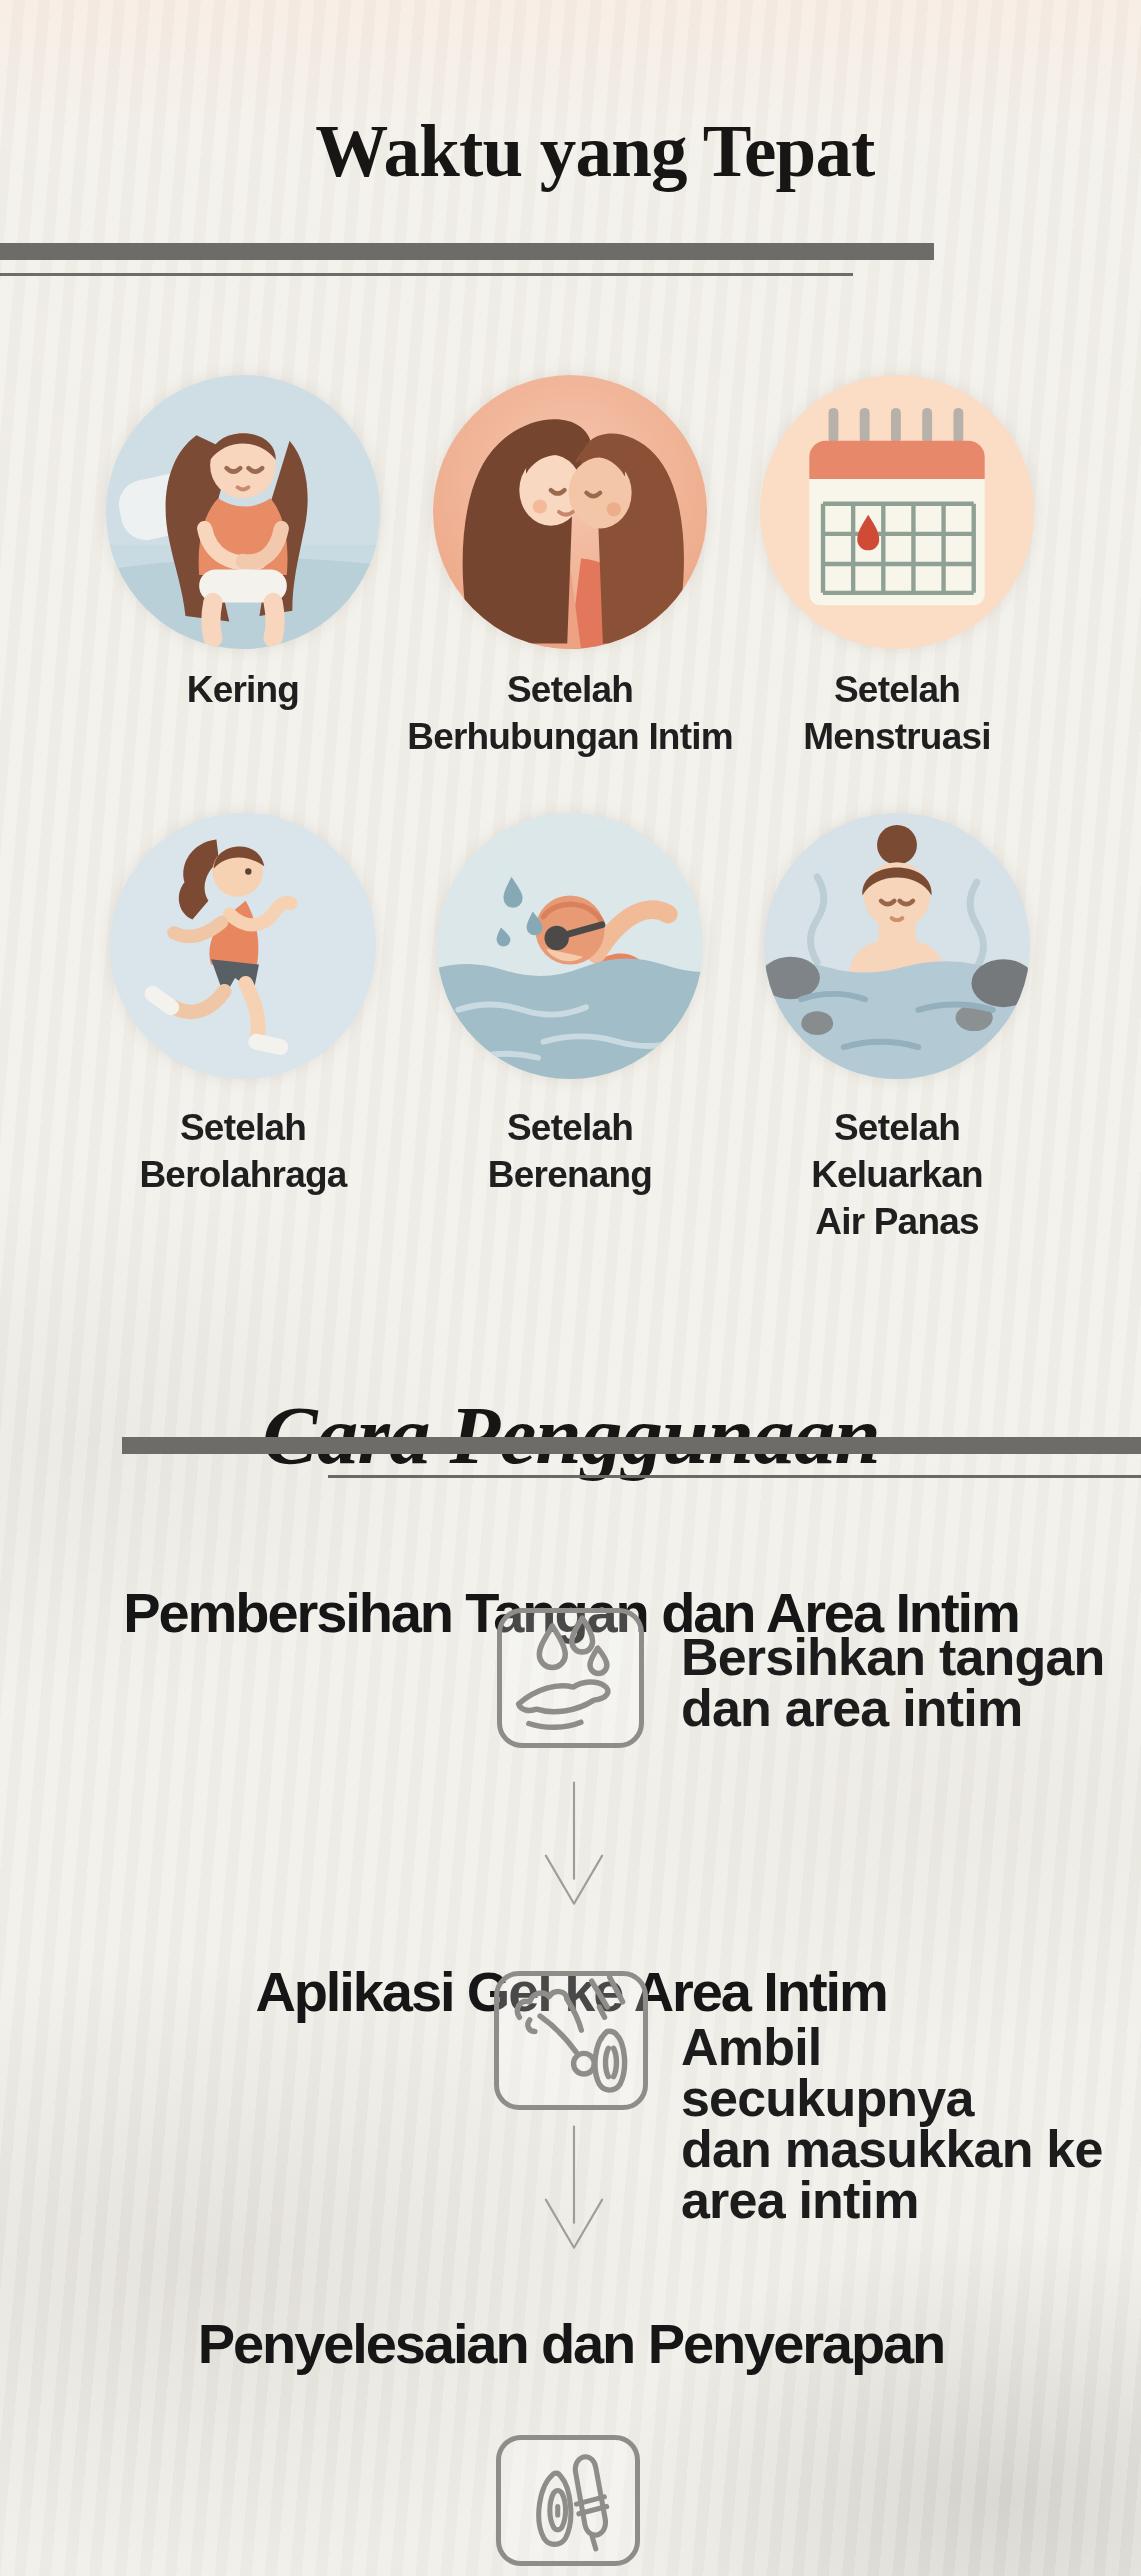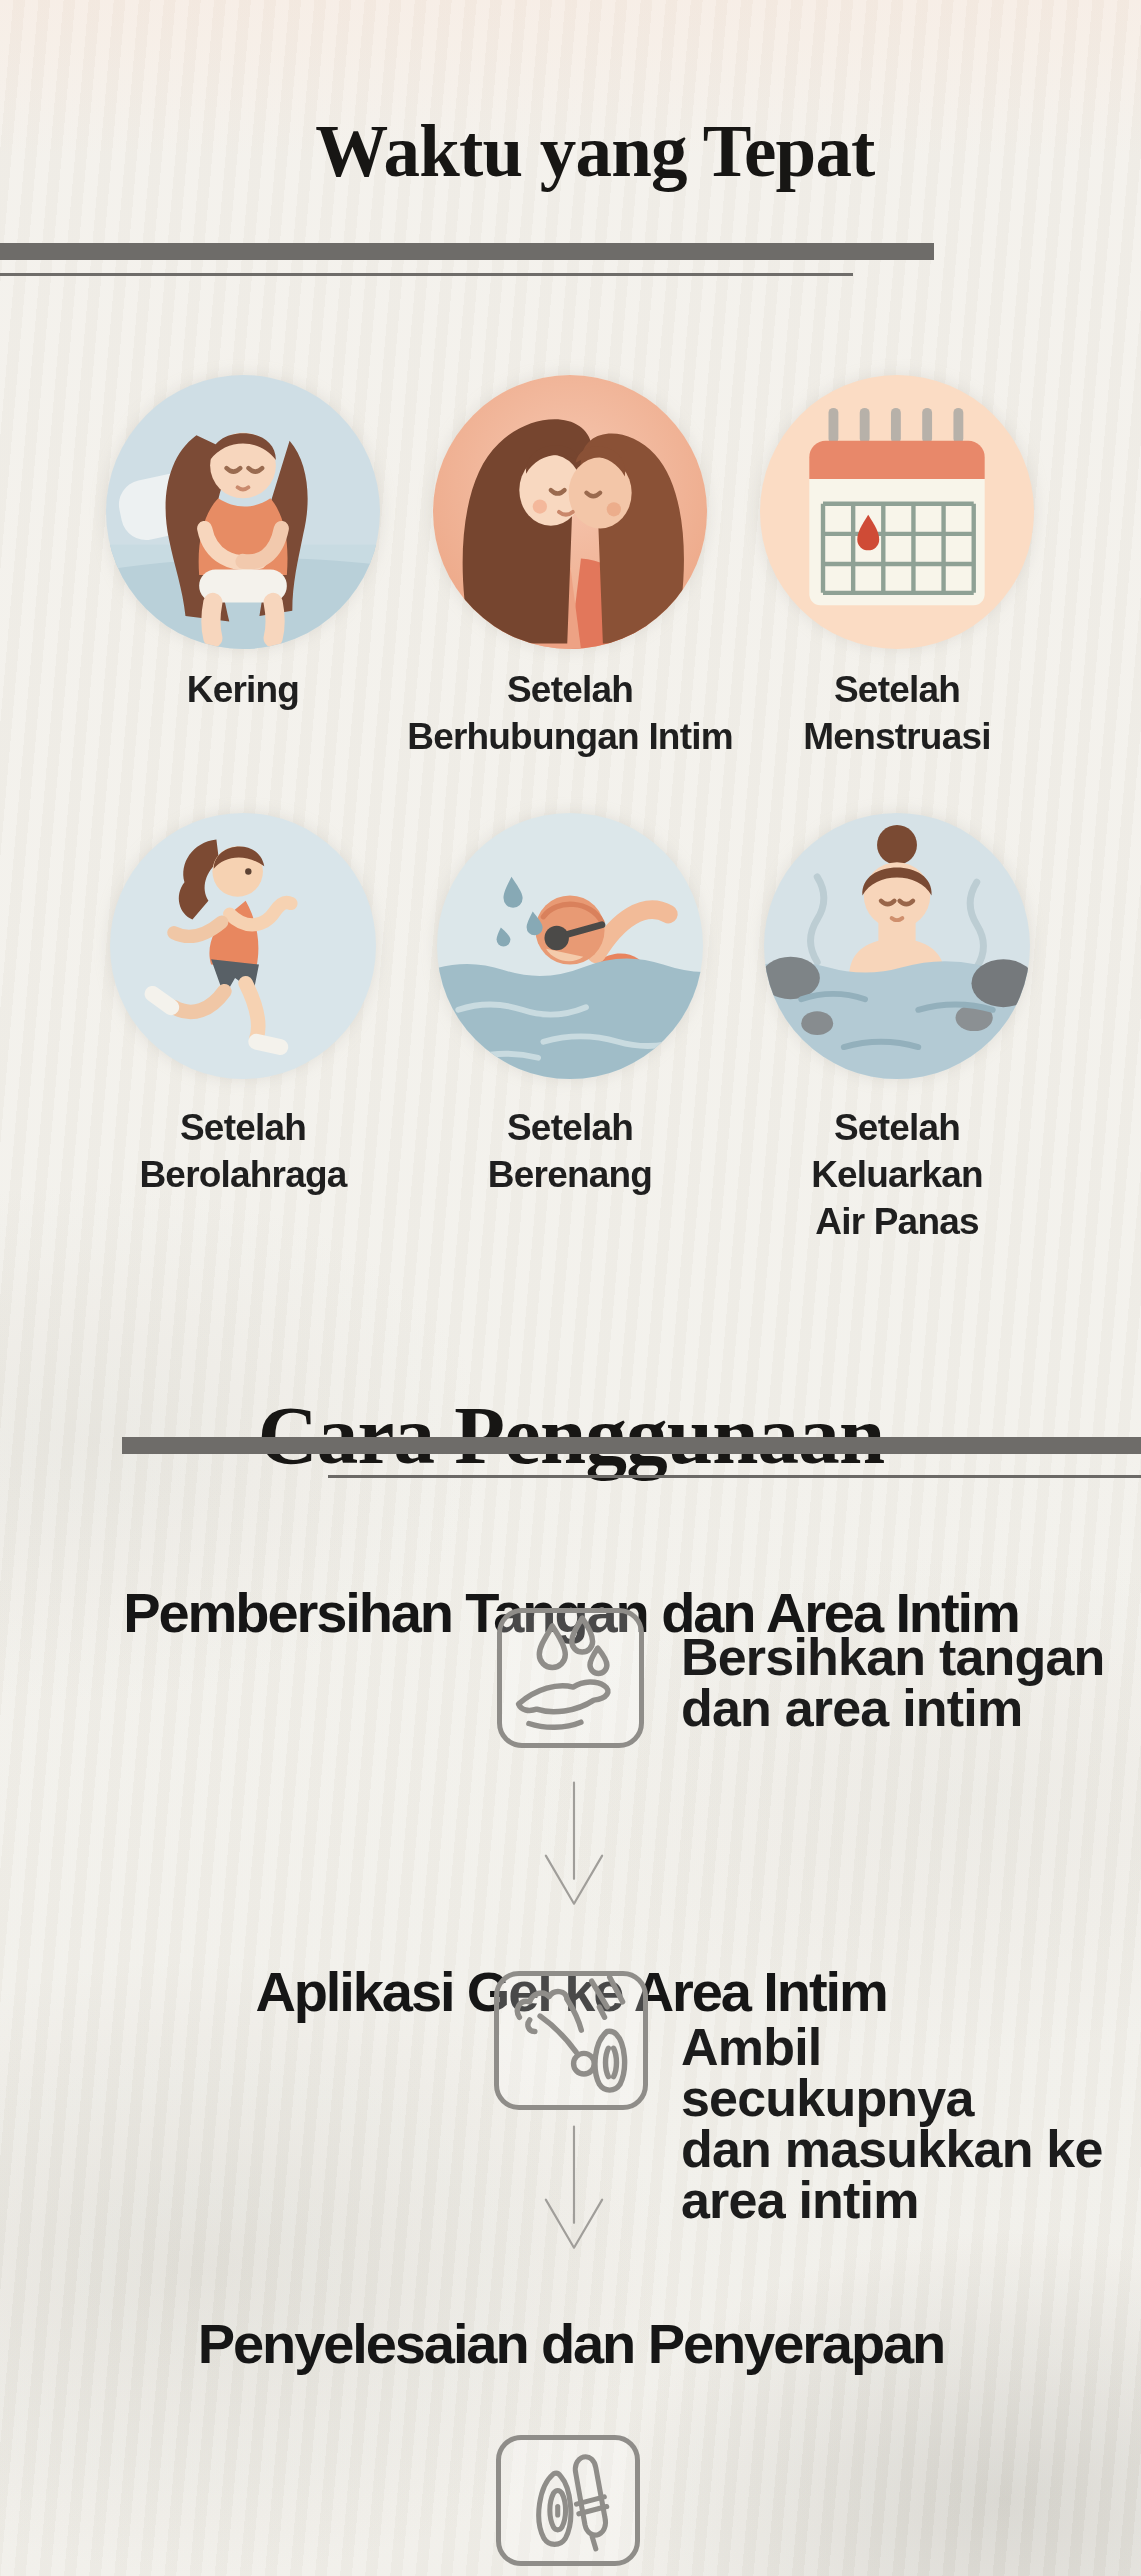--- a/index.html
+++ b/index.html
@@ -11,21 +11,21 @@
       radial-gradient(631px 432px at 88% 97%, rgba(148,146,138,0.30), rgba(148,146,138,0) 62%),
       radial-gradient(664px 432px at 8% 56%, rgba(198,196,188,0.20), rgba(198,196,188,0) 60%),
       radial-gradient(747px 415px at 85% 70%, rgba(205,202,194,0.18), rgba(205,202,194,0) 60%),
       linear-gradient(180deg, #f6ebe2 0%, #f2efe9 6%, #f1efe9 55%, #efede7 100%);
     font-family:"Liberation Sans","DejaVu Sans",sans-serif;
   }
   .abs{position:absolute;}
   .serif{font-family:"Liberation Serif","DejaVu Serif",serif; font-weight:bold; color:#171614;}
   .title1{left:0; right:0; top:60px; text-align:center; font-size:73px; line-height:86px; letter-spacing:-0.8px;}
   .title1 span{display:block;padding-left:48px;}
-  .title2{left:0; right:0; top:1318px; text-align:center; font-size:83px; line-height:96px; letter-spacing:-0.8px;}
+  .title2{left:0; right:0; top:1318px; text-align:center; font-size:83px; line-height:96px; letter-spacing:-0.8px;font-style:italic;}
 
   .bar{background:#6e6c69;}
   .d1-bar{left:0; top:243px; width:934px; height:16.6px;}
   .d1-line{left:0; top:273px; width:853px; height:3.3px; background:#6f6d6a;}
   .d2-bar{left:122px; top:1437px; width:1020px; height:17.4px;}
   .d2-line{left:328px; top:1475px; width:814px; height:3.3px; background:#6b6966;}
 
   .circle{border-radius:50%; overflow:hidden; box-shadow:0 0 15px rgba(188,184,176,0.35);}
   .circle svg{display:block; width:100%; height:100%;}
   .c1{left:106px; top:375px; width:274px; height:274px; background:#cfdee5;}

